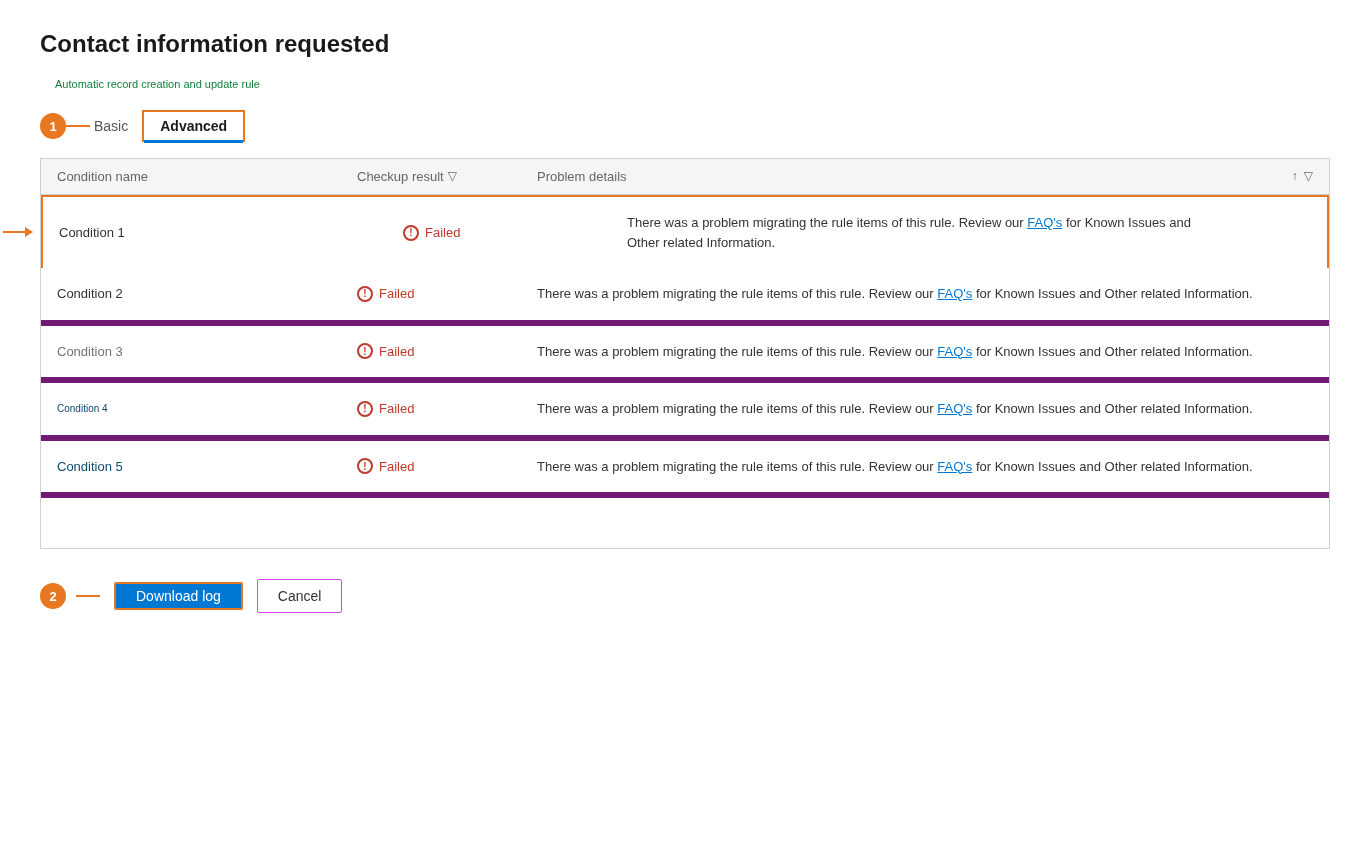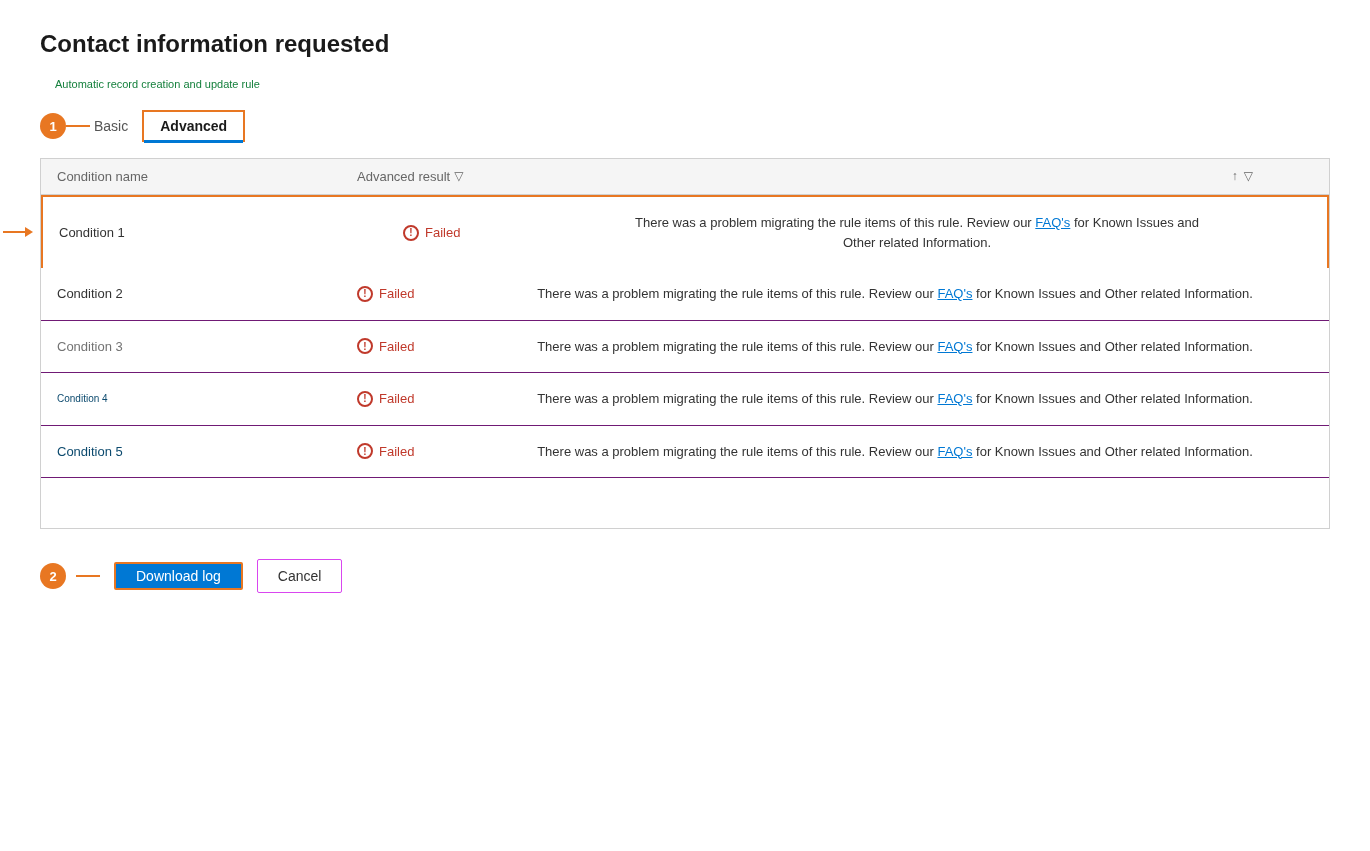--- a/index.html
+++ b/index.html
@@ -37,21 +37,21 @@
       font-size: 13px;
     }
     .table-header .col-header {
       display: flex;
       align-items: flex-start;
       gap: 4px;
     }
     .table-row-data {
       display: grid;
       grid-template-columns: 300px 180px 1fr 60px;
-      border-bottom: 1px solid #701a75;
+      border-bottom: 6px solid #701a75;
       padding: 16px 16px;
       align-items: center;
     }
     .table-row-data.highlighted {
       border: 2px solid #e87722;
       position: relative;
       gap: 44px;
     }
     .table-row-data:last-child {
       border-bottom: none;
@@ -72,21 +72,20 @@
       align-items: center;
       justify-content: center;
       font-size: 10px;
       font-weight: 700;
       flex-shrink: 0;
     }
     .problem-text {
       font-size: 13px;
       color: #333;
       line-height: 1.5;
-      text-align: center;
     }
     .faq-link {
       color: #0078d4;
       text-decoration: underline;
       cursor: pointer;
     }
     .footer-section {
       display: flex;
       align-items: center;
       gap: 14px;
@@ -233,22 +232,25 @@
   <button class="tab-advanced-box">Advanced</button>
 </div>
 
 <div class="table-wrapper">
 
   <div class="table-header">
     <div class="col-header">
       <span>Condition name</span>
     </div>
     <div class="col-header">
-      <span>Advanced result</span>
+      <span>Checkup result</span>
       <span class="filter-icon">▽</span>
+    </div>
+    <div class="col-header">
+      <span>Problem details</span>
     </div>
     <div class="col-header" style="justify-content: flex-end; gap: 6px;">
       <span style="font-size:12px; color:#666;">↑</span>
       <span style="font-size:12px; color:#666;">▽</span>
     </div>
   </div>
 
   <div style="position: relative;">
     <div class="row-annotation">
       <span class="row-ann-arrow"></span>

